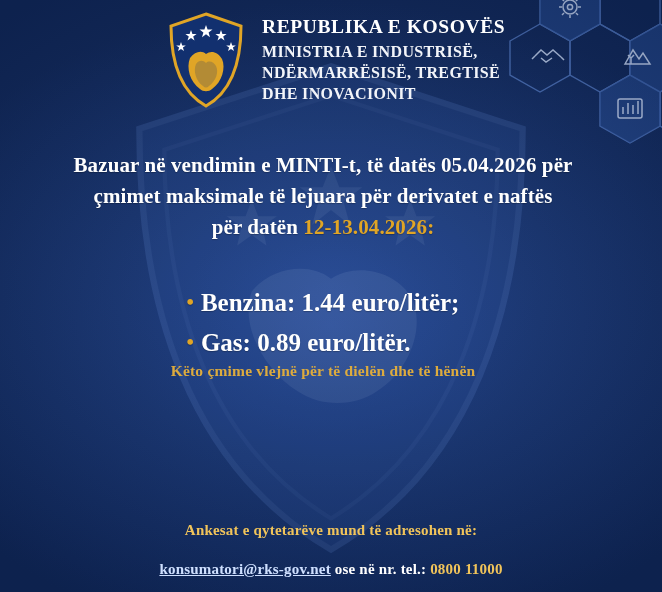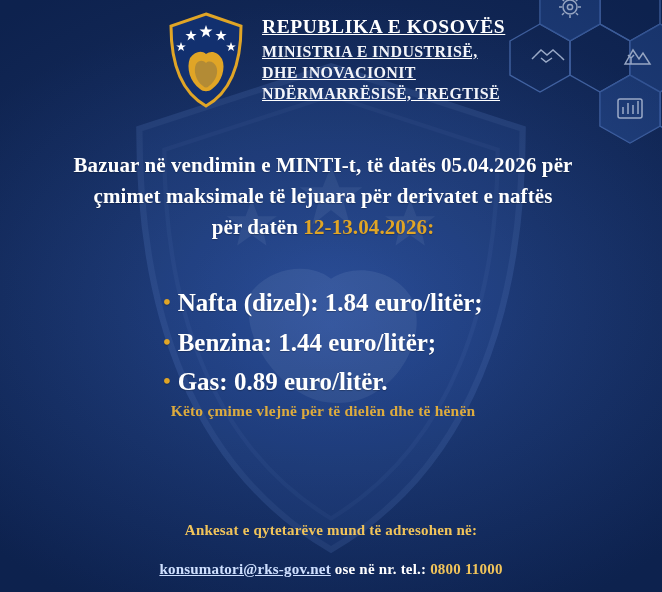--- a/index.html
+++ b/index.html
@@ -59,21 +59,20 @@
 
   
   .header {
     position: absolute;
     left: 0; right: 16px; top: 8px;
     height: 104px;
     display: flex;
     align-items: center;
     justify-content: flex-start;
     padding-left: 166px;
-    text-decoration: underline;
   }
   .emblem {
     position: absolute;
     left: 168px;
     top: 4px;
     width: 76px;
     height: 96px;
   }
   .emblem svg { width: 100%; height: 100%; display: block; }
   .header-text {
@@ -258,41 +257,38 @@
         <polygon points="63,30 64.2,33.4 67.8,33.4 64.9,35.5 66,39 63,36.9 60,39 61.1,35.5 58.2,33.4 61.8,33.4"></polygon>
       </g>
       <path d="M22 46 C27 39 34 38 38 42 C43 38 50 40 54 47 C58 56 54 70 44 77 C41 80 35 80 32 77 C22 70 18 56 22 46 Z" fill="#e0a526"></path>
       <path d="M28 52 C31 48 35 48 38 51 C41 48 46 50 48 54 C51 60 48 69 41 74 C39 76 37 76 35 74 C28 69 25 59 28 52 Z" fill="#12306f" opacity="0.22"></path>
     </svg>
   </div>
   <div class="header-text">
     <div class="rep-title">REPUBLIKA E KOSOVËS</div>
     <div class="ministry">
       <div>MINISTRIA E INDUSTRISË,</div>
+      <div>NDËRMARRËSISË, TREGTISË</div>
       <div>DHE INOVACIONIT</div>
-      <div>NDËRMARRËSISË, TREGTISË</div>
     </div>
   </div>
 </div>
 
 <div class="main">
   <div class="lede">
     <div>Bazuar në vendimin e MINTI-t, të datës 05.04.2026 për</div>
     <div>çmimet maksimale të lejuara për derivatet e naftës</div>
     <div>
       <span>për datën</span>
       <span class="accent">12-13.04.2026:</span>
     </div>
   </div>
 
   <div class="prices">
     <div class="price-row">
-      <span class="bullet">•</span><span>Nafta (dizel): 1.84 euro/litër;</span>
-    </div>
-    <div class="price-row">
       <span class="bullet">•</span><span>Benzina: 1.44 euro/litër;</span>
     </div>
     <div class="price-row">
       <span class="bullet">•</span><span>Gas: 0.89 euro/litër.</span>
     </div>
   </div>
 
   <div class="note">Këto çmime vlejnë për të dielën dhe të hënën</div>
 </div>
 

